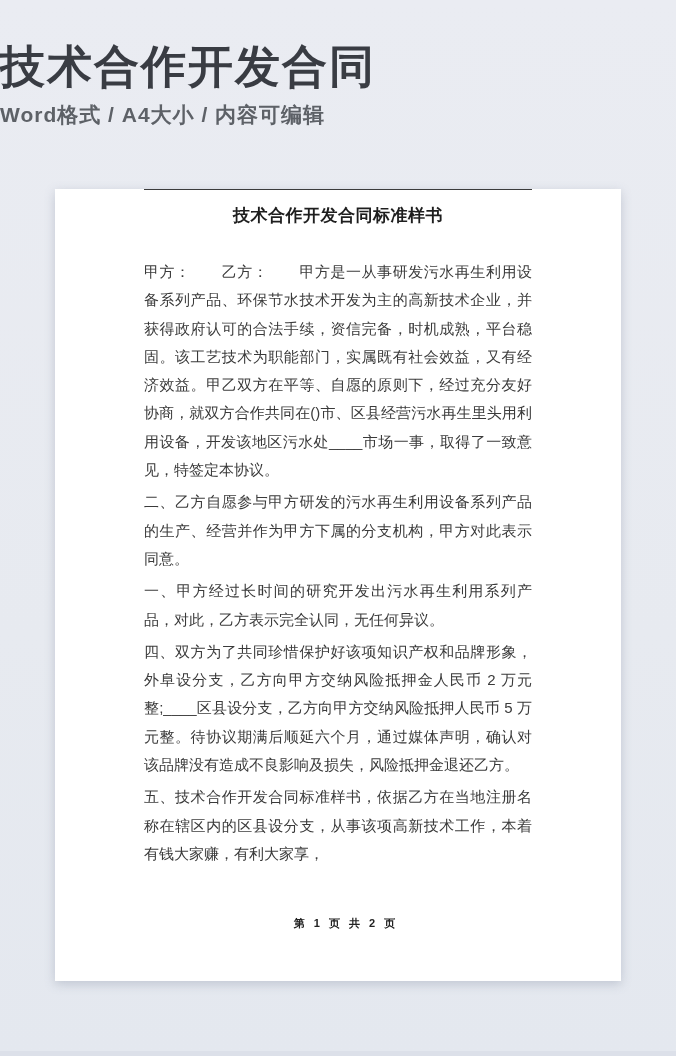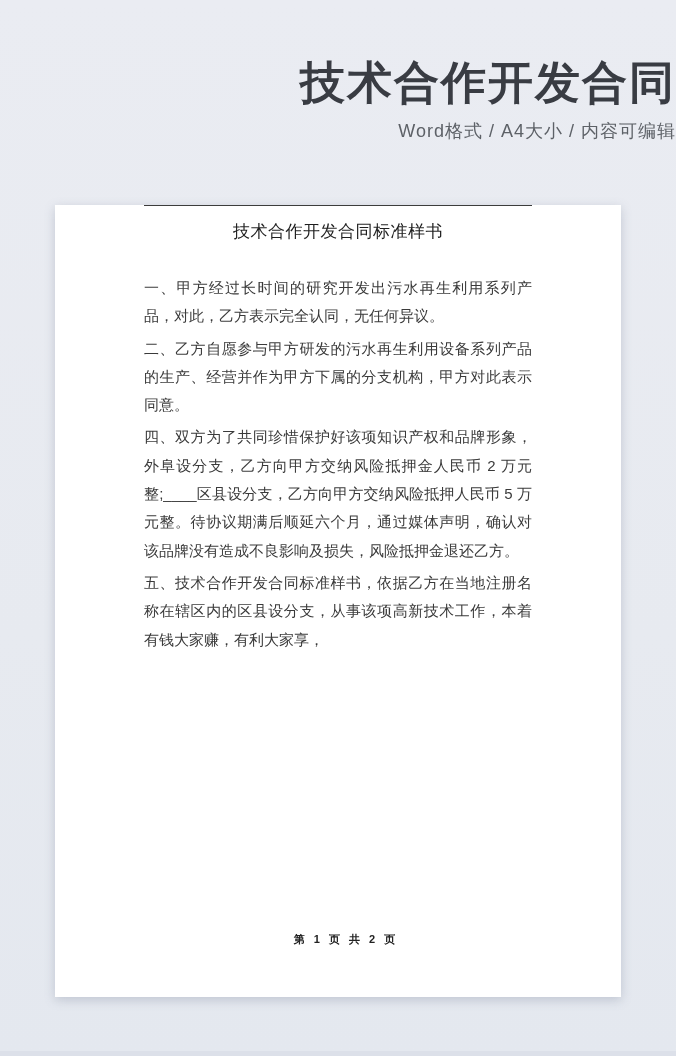--- a/index.html
+++ b/index.html
@@ -5,30 +5,30 @@
   * { margin: 0; padding: 0; box-sizing: border-box; }
   html, body {
     width: 676px; height: 1056px;
     font-family: "Liberation Sans", "DejaVu Sans", sans-serif;
     background: #e9ebf1;
     overflow: hidden;
   }
   .stage { position: relative; width: 676px; height: 1056px; background: linear-gradient(180deg,#eaecf2 0%, #e7eaf0 60%, #e4e8ef 100%); }
 
   
-  .header { padding-top: 60px; text-align: right; }
+  .header { padding-top: 44px; text-align: left; }
   .header-title {
     font-size: 45px; line-height: 45px;
     font-weight: 800; letter-spacing: 2px;
     color: #393c43;
   }
   .header-subtitle {
     margin-top: 14px;
-    font-size: 18px; line-height: 24px;
-    font-weight: 400; letter-spacing: 1px;
+    font-size: 21px; line-height: 24px;
+    font-weight: 700; letter-spacing: 1px;
     color: #5d6167;
   }
 
   
   .page {
     position: relative;
     width: 566px; height: 792px;
     margin: 40px auto 0 auto;
     background: #ffffff;
     box-shadow: 0 3px 10px rgba(96,106,134,0.28);
@@ -37,21 +37,21 @@
   .doc-divider {
     margin-top: 62px;
     border: none;
     border-top: 1px solid #3c3c3c;
     height: 0;
   }
   .doc-title {
     margin-top: 16px;
     text-align: center;
     font-size: 17px; line-height: 20px;
-    font-weight: 400; color: #1e1e1e;
+    font-weight: 700; color: #1e1e1e;
     letter-spacing: 0.5px;
   }
   .doc-body { margin-top: 32px; }
   .doc-body p {
     font-size: 15px;
     line-height: 28.3px;
     color: #3a3a3a;
     text-align: justify;
     margin-bottom: 4px;
   }
@@ -79,22 +79,23 @@
   <div class="header">
     <div class="header-title">技术合作开发合同</div>
     <div class="header-subtitle">Word格式 / A4大小 / 内容可编辑</div>
   </div>
 
   <div class="page">
     <div class="doc-inner">
       <hr class="doc-divider">
       <div class="doc-title">技术合作开发合同标准样书</div>
       <div class="doc-body">
+        <p>甲方：　　乙方：　　甲方是一从事研发污水再生利用设备系列产品、环保节水技术开发为主的高新技术企业，并获得政府认可的合法手续，资信完备，时机成熟，平台稳固。该工艺技术为职能部门，实属既有社会效益，又有经济效益。甲乙双方在平等、自愿的原则下，经过充分友好协商，就双方合作共同在()市、区县经营污水再生里头用利用设备，开发该地区污水处____市场一事，取得了一致意见，特签定本协议。</p>
+        <p>二、乙方自愿参与甲方研发的污水再生利用设备系列产品的生产、经营并作为甲方下属的分支机构，甲方对此表示同意。</p>
         <p>一、甲方经过长时间的研究开发出污水再生利用系列产品，对此，乙方表示完全认同，无任何异议。</p>
-        <p>二、乙方自愿参与甲方研发的污水再生利用设备系列产品的生产、经营并作为甲方下属的分支机构，甲方对此表示同意。</p>
         <p>四、双方为了共同珍惜保护好该项知识产权和品牌形象，外阜设分支，乙方向甲方交纳风险抵押金人民币 2 万元整;____区县设分支，乙方向甲方交纳风险抵押人民币 5 万元整。待协议期满后顺延六个月，通过媒体声明，确认对该品牌没有造成不良影响及损失，风险抵押金退还乙方。</p>
         <p>五、技术合作开发合同标准样书，依据乙方在当地注册名称在辖区内的区县设分支，从事该项高新技术工作，本着有钱大家赚，有利大家享，</p>
       </div>
     </div>
     <div class="page-footer">第 1 页 共 2 页</div>
   </div>
 
   <div class="bottom-edge"></div>
 </div>
 

